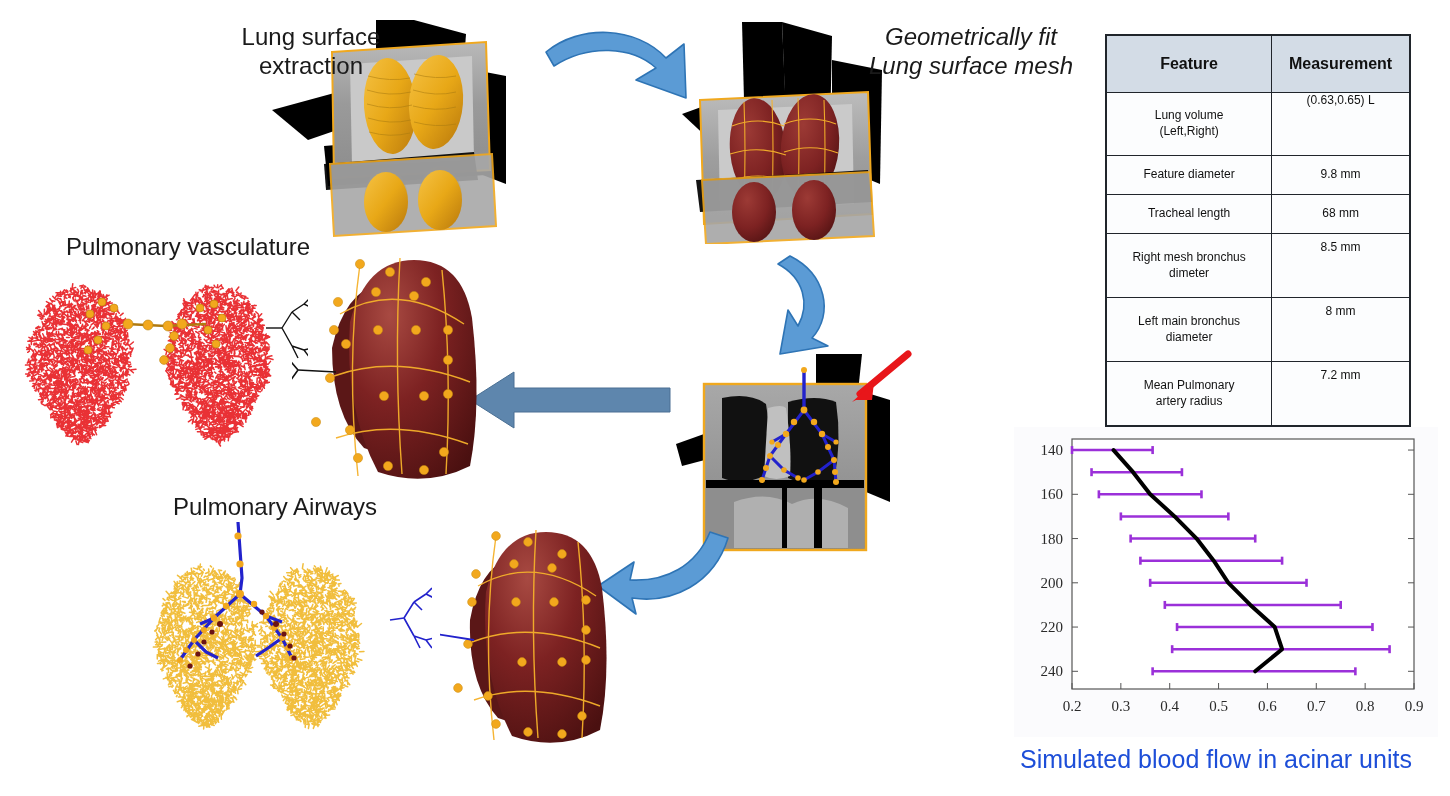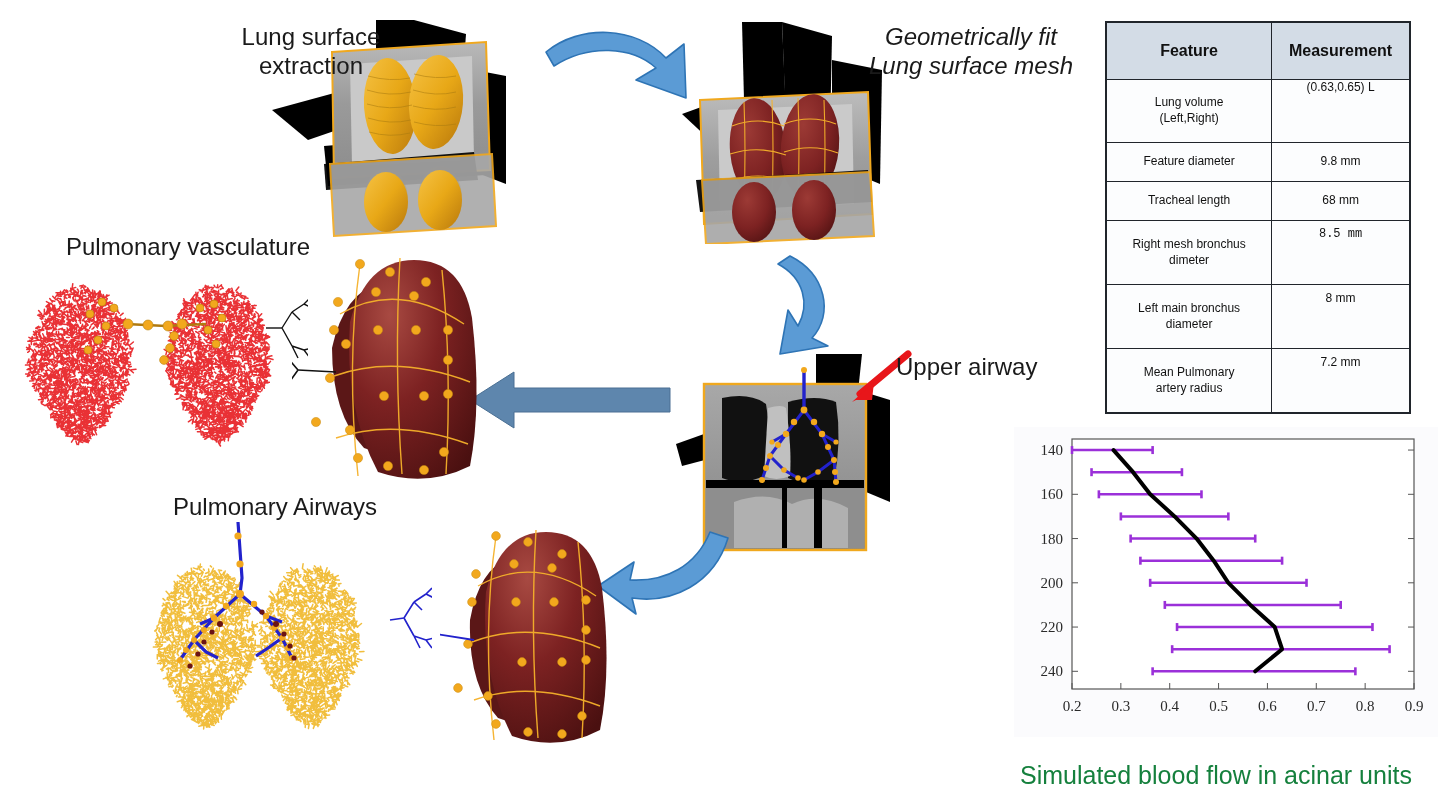--- a/index.html
+++ b/index.html
@@ -7,41 +7,41 @@
   .stage{position:absolute;left:0;top:0;width:1174px;height:796px;background:#fff;}
   .abs{position:absolute;}
 
   
   .lbl{font-family:"Liberation Sans",sans-serif;color:#1a1a1a;font-size:24px;line-height:1.22;text-align:center;white-space:pre-line;}
   #label-lung-surface-extraction{left:196px;top:22px;width:230px;}
   #label-geometric-fit{left:836px;top:22px;width:270px;text-align:center;font-style:italic;}
   #label-pulmonary-vasculature{left:48px;top:232px;width:280px;}
   #label-pulmonary-airways{left:160px;top:492px;width:230px;}
   #label-upper-airway{left:896px;top:352px;width:200px;text-align:left;}
-  #caption-chart{left:1020px;top:744px;width:420px;font-size:25px;text-align:left;color:#15803d;margin-top:16px;}
+  #caption-chart{left:1020px;top:744px;width:420px;font-size:25px;text-align:left;color:#1d4ed8;}
 
   
   .ctbox{overflow:visible;}
 
   
   #ct-cube-lung-extraction{left:268px;top:14px;width:250px;height:228px;}
   #ct-cube-geometric-mesh{left:682px;top:14px;width:240px;height:230px;}
   #ct-slice-upper-airway{left:676px;top:352px;width:210px;height:200px;}
 
   
   .arrow-svg{position:absolute;overflow:visible;}
 
   
   #arrow-upper-airway-pointer{left:830px;top:350px;}
 
   
   #arrow-to-vasculature{left:470px;top:368px;}
 
   
-  #feature-table{left:1105px;top:21px;width:306px;border-collapse:collapse;
+  #feature-table{left:1105px;top:34px;width:306px;border-collapse:collapse;
       border:2px solid #20252b;background:#fcfdfe;}
   #feature-table td,#feature-table th{border:1px solid #20252b;font-size:12px;
       color:#111;text-align:center;font-family:"Liberation Sans",sans-serif;padding:5px 4px;line-height:1.3;}
   #feature-table thead th{background:#d3dce6;font-weight:bold;font-size:16px;height:46px;}
   #feature-table td.feat{width:168px;}
   #feature-table td.meas{width:132px;}
   .row-tall td{height:52px;}
   .row-short td{height:28px;}
 
   
@@ -225,21 +225,20 @@
         <circle cx="160" cy="90" r="2.6"></circle>
       </g>
     </svg>
   </div>
 
   <svg class="arrow-svg" id="arrow-upper-airway-pointer" width="80" height="60" viewBox="0 0 80 60">
     <path d="M78,4 L30,44" stroke="#e8161a" stroke-width="7" stroke-linecap="round"></path>
     <polygon points="22,52 44,32 42,50 26,50" fill="#e8161a"></polygon>
   </svg>
 
-  <div class="abs lbl" id="label-upper-airway">Upper airway</div>
 
   <svg class="arrow-svg" id="arrow-ct-to-airways" style="left:596px;top:528px;" width="140" height="92" viewBox="0 0 140 92">
     <path d="M132,10 C118,56 76,76 36,70 L40,86 L2,58 L38,34 L34,52 C70,54 100,38 114,4 Z" fill="#5b9bd5" stroke="#2e74b5" stroke-width="1.6" stroke-linejoin="round"></path>
   </svg>
 
   <svg class="arrow-svg" id="arrow-to-vasculature" width="200" height="64" viewBox="0 0 200 64">
     <polygon points="0,32 44,4 44,20 200,20 200,44 44,44 44,60" fill="#5e86ad" stroke="#4a6f93" stroke-width="1"></polygon>
   </svg>
 
   <div class="abs" id="mesh-lung-upper" style="left:292px;top:252px;width:250px;height:250px;">
@@ -475,21 +474,21 @@
           <td class="feat" style="white-space: pre-line;">Feature diameter</td>
           <td class="meas" style="vertical-align: middle;">9.8 mm</td>
         </tr>
         <tr class="row-short">
           <td class="feat" style="white-space: pre-line;">Tracheal length</td>
           <td class="meas" style="vertical-align: middle;">68 mm</td>
         </tr>
         <tr class="row-tall">
           <td class="feat" style="white-space: pre-line;">Right mesh bronchus
 dimeter</td>
-          <td class="meas" style="vertical-align: top; padding-top: 6px; font-family: Liberation Mono, monospace;">8.5 mm</td>
+          <td class="meas" style="vertical-align: top; padding-top: 6px;">8.5 mm</td>
         </tr>
         <tr class="row-tall">
           <td class="feat" style="white-space: pre-line;">Left main bronchus
 diameter</td>
           <td class="meas" style="vertical-align: top; padding-top: 6px;">8 mm</td>
         </tr>
         <tr class="row-tall">
           <td class="feat" style="white-space: pre-line;">Mean Pulmonary
 artery radius</td>
           <td class="meas" style="vertical-align: top; padding-top: 6px; margin-top: 41px;">7.2 mm</td>

